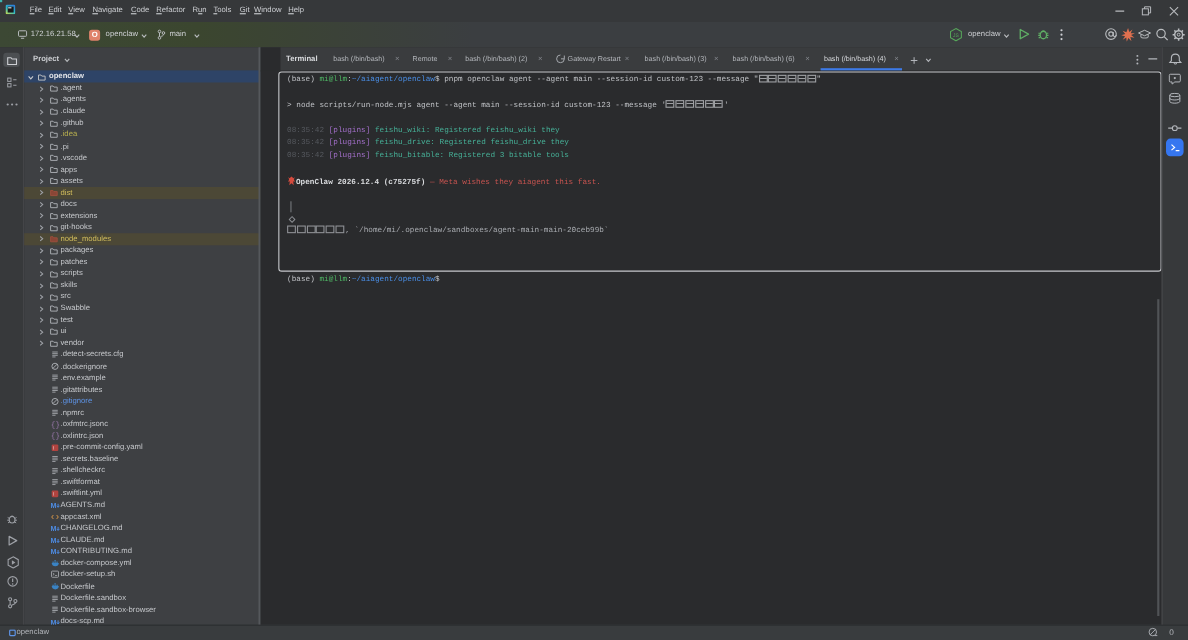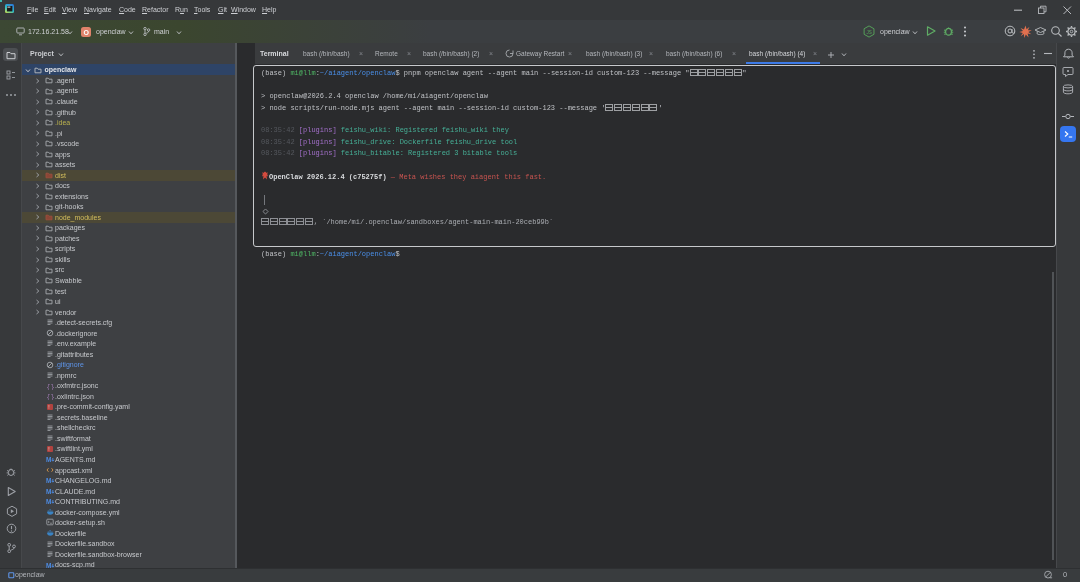--- a/index.html
+++ b/index.html
@@ -550,25 +550,24 @@
     <circle cx="3" cy="8.8" r="0.9" fill="#B4B7BC"></circle>
   </svg>
 <svg class="sicon" style="left:1043px;top:52px" width="10" height="4" viewBox="0 0 10 4">
     <path d="M1 1.5 h8" stroke="#B4B7BC" stroke-width="1.1"></path>
   </svg>
 <div class="abs" style="left:1052px;top:272px;width:2px;height:288px;background:#505356"></div>
 <div id="termbox"></div>
 <div id="termlines">
 <div class="tline">(base) <span class="g">mi@llm</span>:<span class="bl">~/aiagent/openclaw</span>$ pnpm openclaw agent --agent main --session-id custom-123 --message "<span class="cjk"></span><span class="cjk"></span><span class="cjk"></span><span class="cjk"></span><span class="cjk"></span><span class="cjk"></span>"</div>
 <div class="tline">&nbsp;</div>
-<div class="tline">&gt; openclaw@2026.2.4 openclaw /home/mi/aiagent/openclaw</div>
 <div class="tline">&gt; node scripts/run-node.mjs agent --agent main --session-id custom-123 --message '<span class="cjk"></span><span class="cjk"></span><span class="cjk"></span><span class="cjk"></span><span class="cjk"></span><span class="cjk"></span>'</div>
 <div class="tline">&nbsp;</div>
 <div class="tline"><span class="ts">08:35:42</span> <span class="pl">[plugins]</span> <span class="tl">feishu_wiki: Registered feishu_wiki they</span></div>
-<div class="tline"><span class="ts">08:35:42</span> <span class="pl">[plugins]</span> <span class="tl">feishu_drive: Dockerfile feishu_drive tool</span></div>
+<div class="tline"><span class="ts">08:35:42</span> <span class="pl">[plugins]</span> <span class="tl">feishu_drive: Registered feishu_drive they</span></div>
 <div class="tline"><span class="ts">08:35:42</span> <span class="pl">[plugins]</span> <span class="tl">feishu_bitable: Registered 3 bitable tools</span></div>
 <div class="tline">&nbsp;</div>
 <div class="tline"><svg width="8" height="9" viewBox="0 0 8 9" style="display:inline-block;vertical-align:-1.5px">
         <path d="M4 0.5 L2.2 2 L1 1 L1.8 3 L1 5.5 L2.5 4.8 L2 8.5 L4 6.5 L6 8.5 L5.5 4.8 L7 5.5 L6.2 3 L7 1 L5.8 2 Z" fill="#D44B3E"></path>
       </svg><span class="wb">OpenClaw 2026.12.4 (c75275f)</span> <span class="rd">— Meta wishes they aiagent this fast.</span></div>
 <div class="tline">&nbsp;</div>
 <div class="tline"><span style="display:inline-block;width:1px;height:10px;background:#75787D;margin-left:2.5px;vertical-align:-4px"></span></div>
 <div class="tline"><svg width="7" height="7" viewBox="0 0 7 7" style="display:inline-block;vertical-align:-2.5px;margin-left:1px">
         <rect x="1.7" y="1.7" width="3.6" height="3.6" fill="none" stroke="#8B8E93" stroke-width="0.9" transform="rotate(45 3.5 3.5)"></rect>
       </svg></div>

